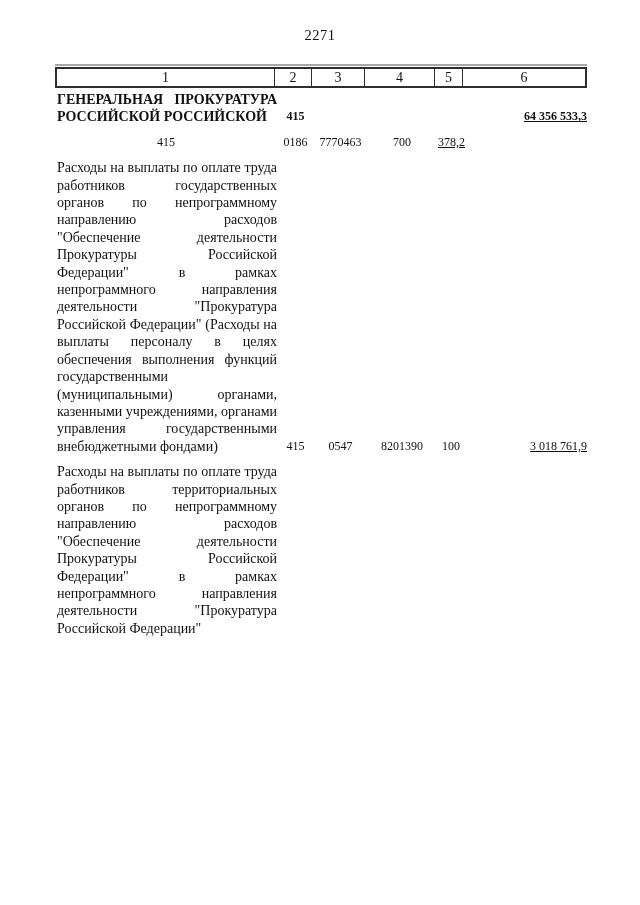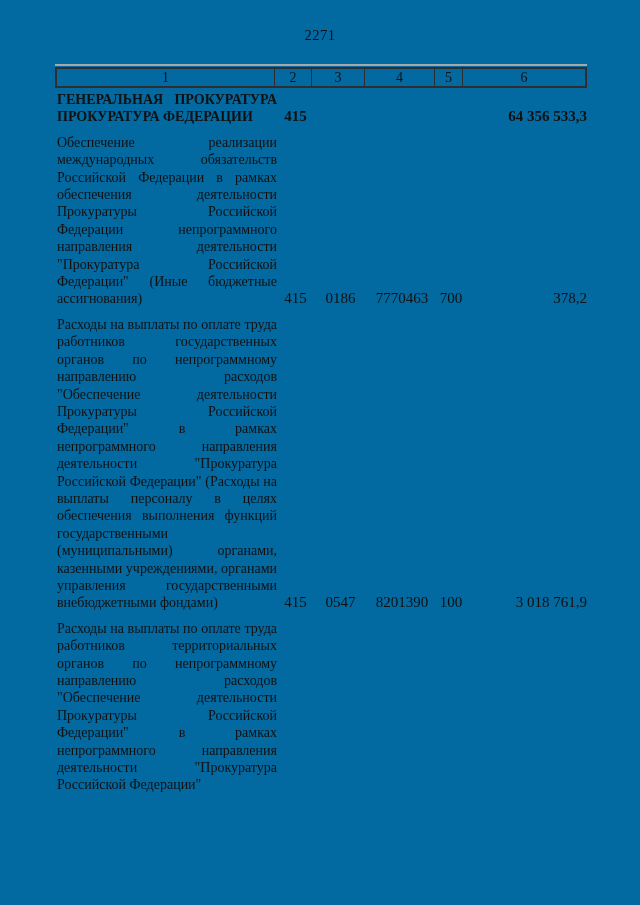--- a/index.html
+++ b/index.html
@@ -2,21 +2,21 @@
 <html><head>
 <meta charset="utf-8">
 <style>
   * { box-sizing: border-box; margin: 0; padding: 0; }
   html, body { background: #e9e9e9; }
   body { font-family: "Liberation Serif", "DejaVu Serif", serif; }
   .page {
     position: relative;
     width: 640px;
     height: 905px;
-    background: #0369a1;
+    background: #ffffff;
     color: #111111;
     overflow: hidden;
   }
   .page-number {
     margin-top: 27px;
     width: 640px;
     text-align: center;
     font-size: 14.5px;
     line-height: 16px;
     letter-spacing: 0.5px;
@@ -53,26 +53,26 @@
   }
   .row.first { margin-top: 3px; }
   .row.bold { font-weight: bold; }
   .c1 {
     padding-left: 2px;
     font-size: 14px;
     line-height: 17.4px;
     text-align: justify;
   }
   .cv {
-    font-size: 15px;
+    font-size: 12px;
     line-height: 17.4px;
     white-space: nowrap;
     text-align: center;
   }
-  .cv.num-right { text-align: right; }
+  .cv.num-right { text-align: right; text-decoration: underline; }
 </style>
 </head>
 <body>
 
 <div class="page">
 
   <div class="page-number">2271</div>
 
   <div class="rule-above"></div>
 
@@ -81,30 +81,29 @@
     <div class="th">2</div>
     <div class="th">3</div>
     <div class="th">4</div>
     <div class="th">5</div>
     <div class="th">6</div>
   </div>
 
   <div class="tbody">
 
     <div class="row bold first">
-      <div class="c1">ГЕНЕРАЛЬНАЯ ПРОКУРАТУРА ПРОКУРАТУРА ФЕДЕРАЦИИ</div>
+      <div class="c1">ГЕНЕРАЛЬНАЯ ПРОКУРАТУРА РОССИЙСКОЙ РОССИЙСКОЙ</div>
       <div class="cv">415</div>
       <div class="cv"></div>
       <div class="cv"></div>
       <div class="cv"></div>
       <div class="cv num-right">64 356 533,3</div>
     </div>
 
     <div class="row">
-      <div class="c1">Обеспечение реализации международных обязательств Российской Федерации в рамках обеспечения деятельности Прокуратуры Российской Федерации непрограммного направления деятельности "Прокуратура Российской Федерации" (Иные бюджетные ассигнования)</div>
       <div class="cv">415</div>
       <div class="cv">0186</div>
       <div class="cv">7770463</div>
       <div class="cv">700</div>
       <div class="cv num-right">378,2</div>
     </div>
 
     <div class="row">
       <div class="c1">Расходы на выплаты по оплате труда работников государственных органов по непрограммному направлению расходов "Обеспечение деятельности Прокуратуры Российской Федерации" в рамках непрограммного направления деятельности "Прокуратура Российской Федерации" (Расходы на выплаты персоналу в целях обеспечения выполнения функций государственными (муниципальными) органами, казенными учреждениями, органами управления государственными внебюджетными фондами)</div>
       <div class="cv">415</div>

